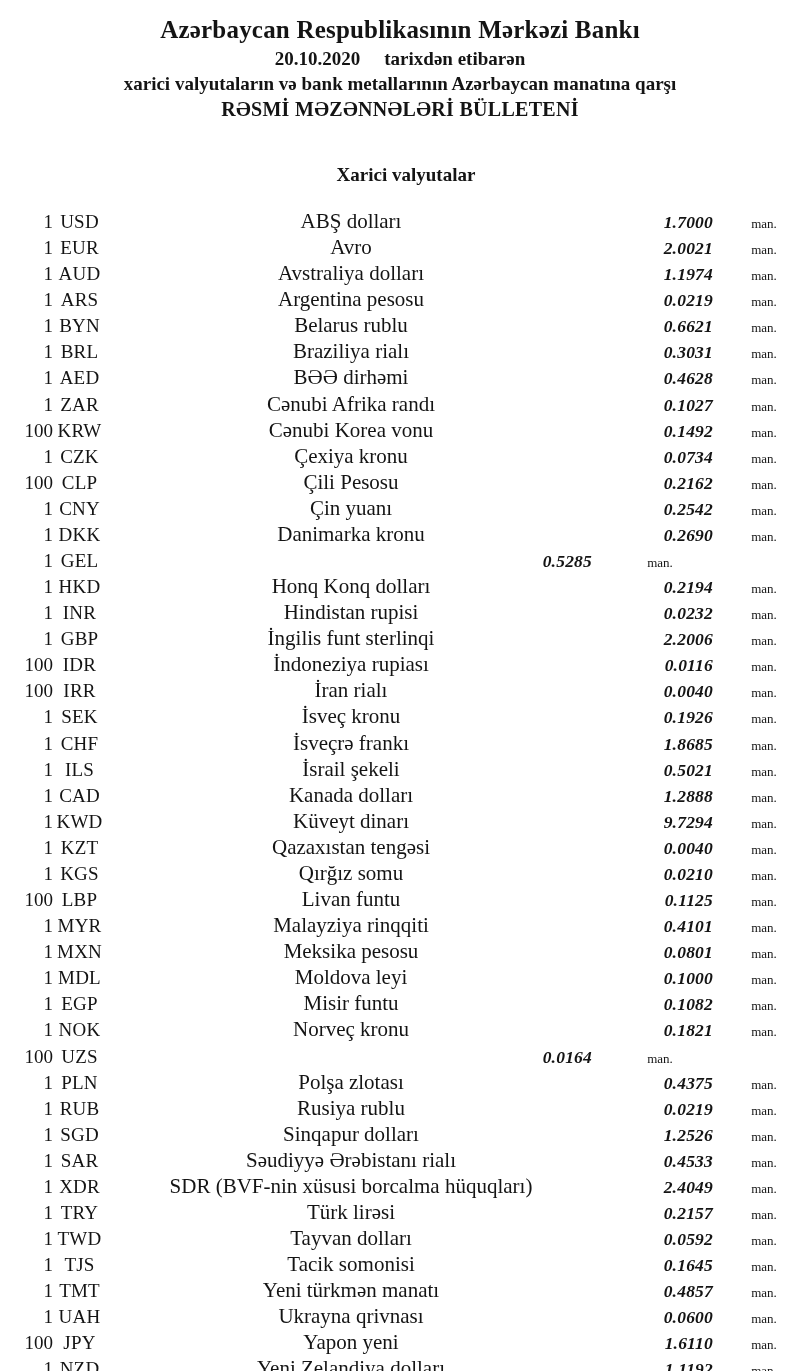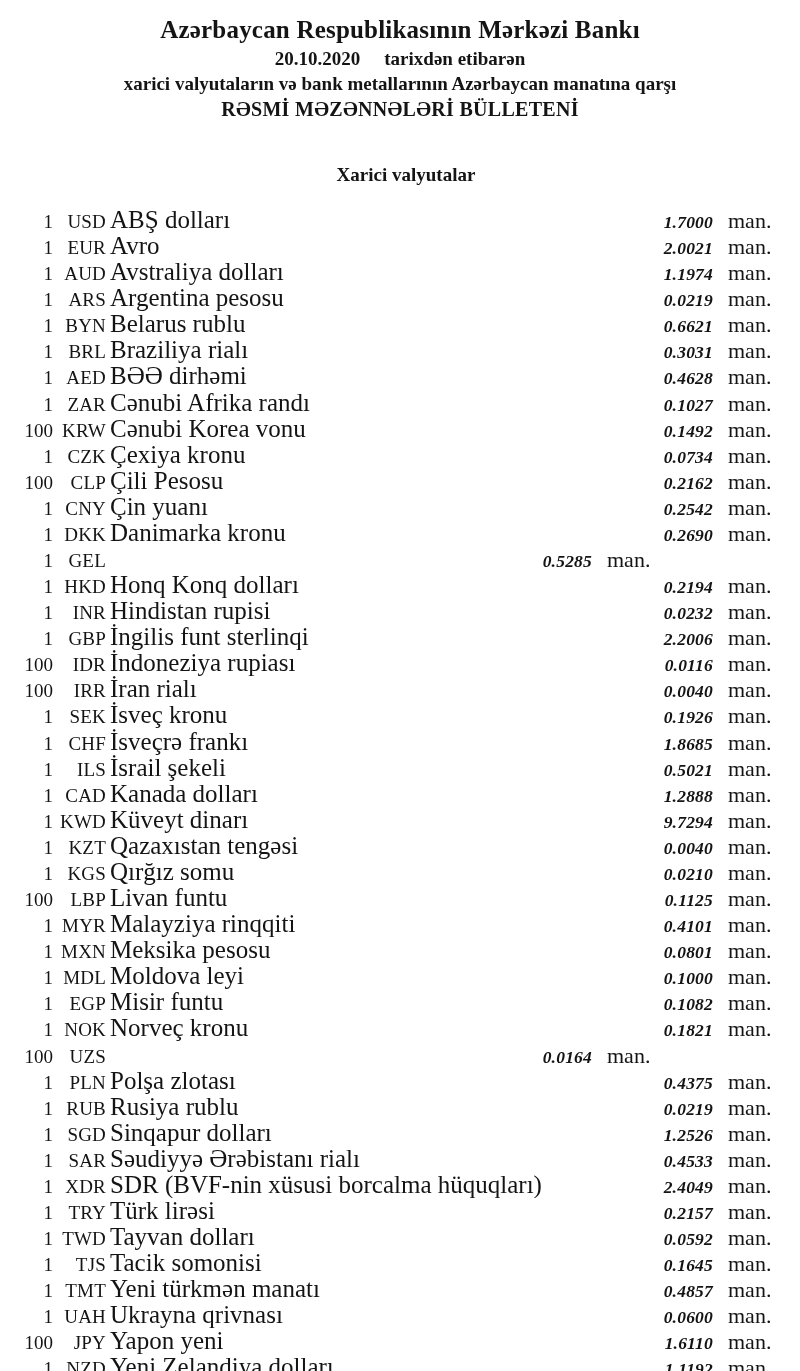--- a/index.html
+++ b/index.html
@@ -67,43 +67,43 @@
     grid-template-columns: 53px 53px 1fr 121px 87px;
     height: 26.09px;
     line-height: 26.09px;
     align-items: baseline;
   }
   .cell-qty {
     text-align: right;
     font-size: 19px;
   }
   .cell-code {
-    text-align: right;
+    text-align: center;
     font-size: 19px;
     letter-spacing: 0.2px;
   }
   .cell-name {
-    text-align: left;
+    text-align: center;
     padding-left: 4px;
-    font-size: 25px;
+    font-size: 21px;
     white-space: nowrap;
     overflow: hidden;
   }
   .cell-rate {
     text-align: right;
     font-size: 17.5px;
     font-weight: 700;
     font-style: italic;
     letter-spacing: 0.2px;
     margin-top: 12px;
   }
   .cell-unit {
-    text-align: left;
+    text-align: center;
     padding-left: 15px;
-    font-size: 22px;
+    font-size: 13px;
   }
 </style>
 </head>
 <body>
 
 <div class="page">
 
   <div class="doc-header">
     <div class="bank-title">Azərbaycan Respublikasının Mərkəzi Bankı</div>
     <div class="date-line">

